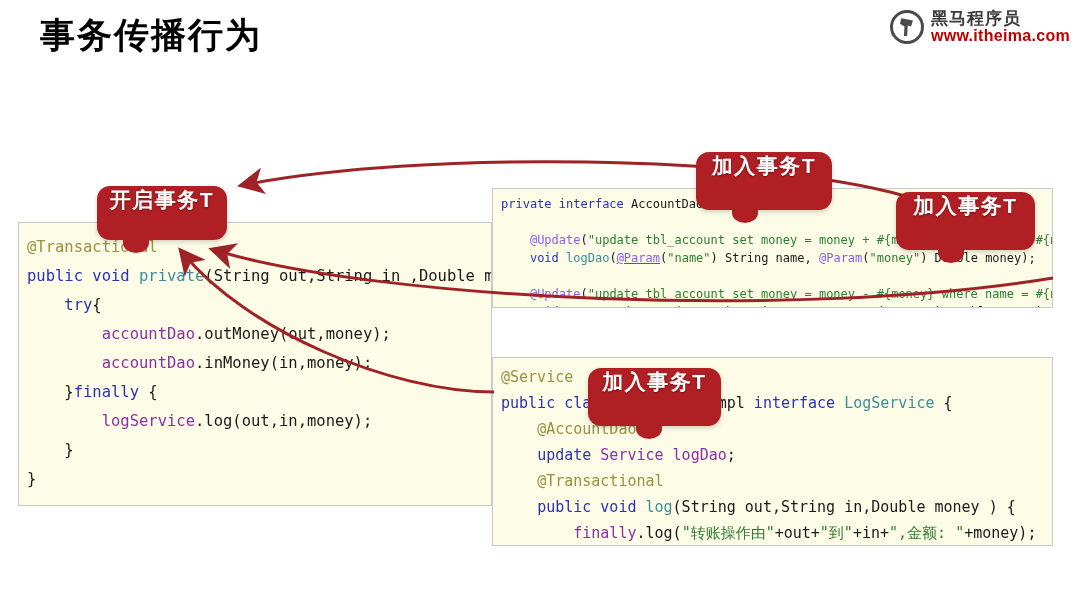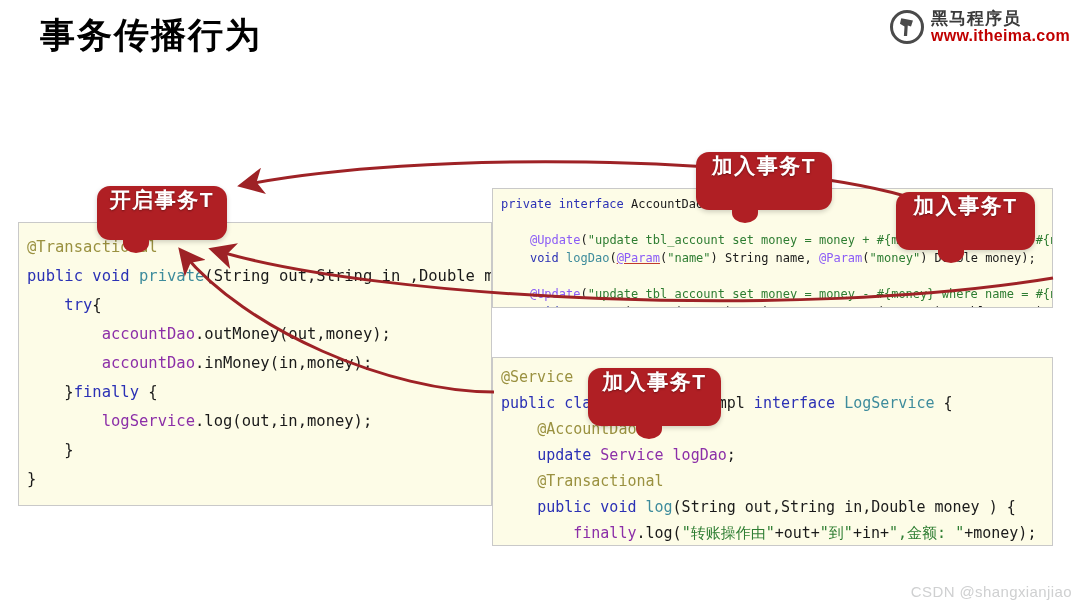--- a/index.html
+++ b/index.html
@@ -280,15 +280,14 @@
   <div class="callout" id="callout-join2">
     <span>加入事务T</span>
     <span class="tail round"></span>
   </div>
 
   <div class="callout" id="callout-join3">
     <span>加入事务T</span>
     <span class="tail round"></span>
   </div>
 
-  <div id="watermark">CSDN @shangxianjiao</div>
 
 </div>
 
 </body></html>

